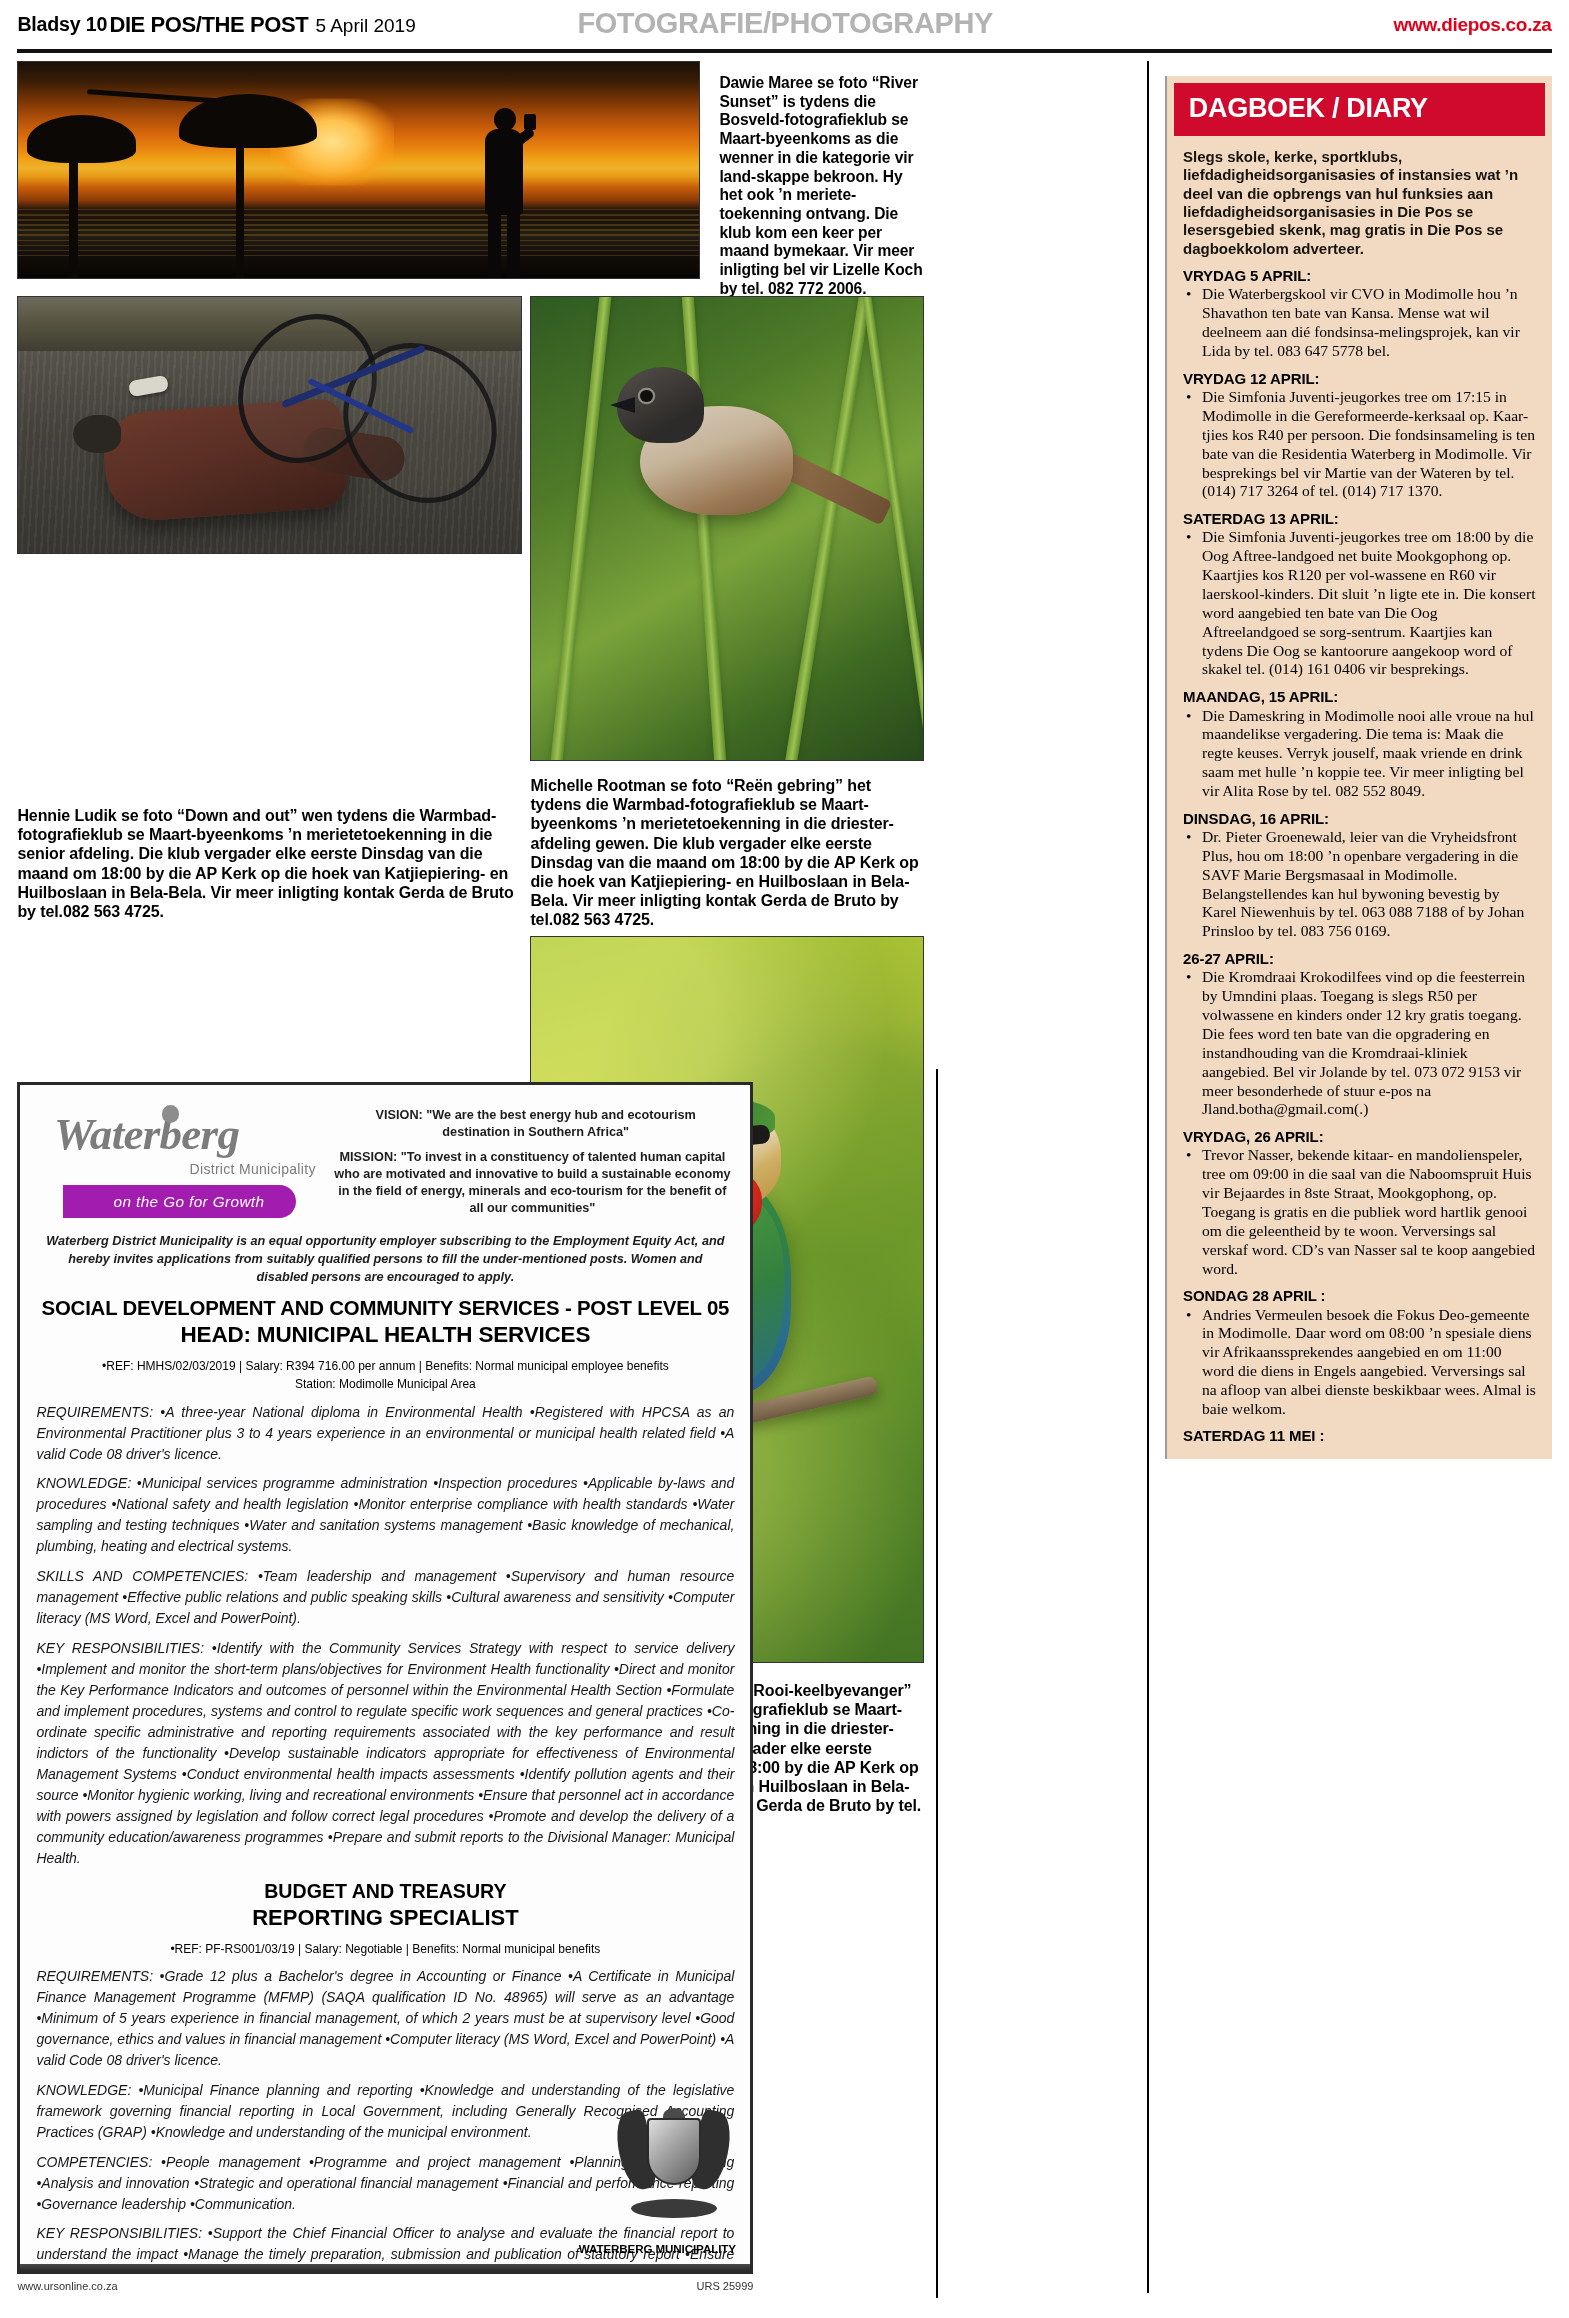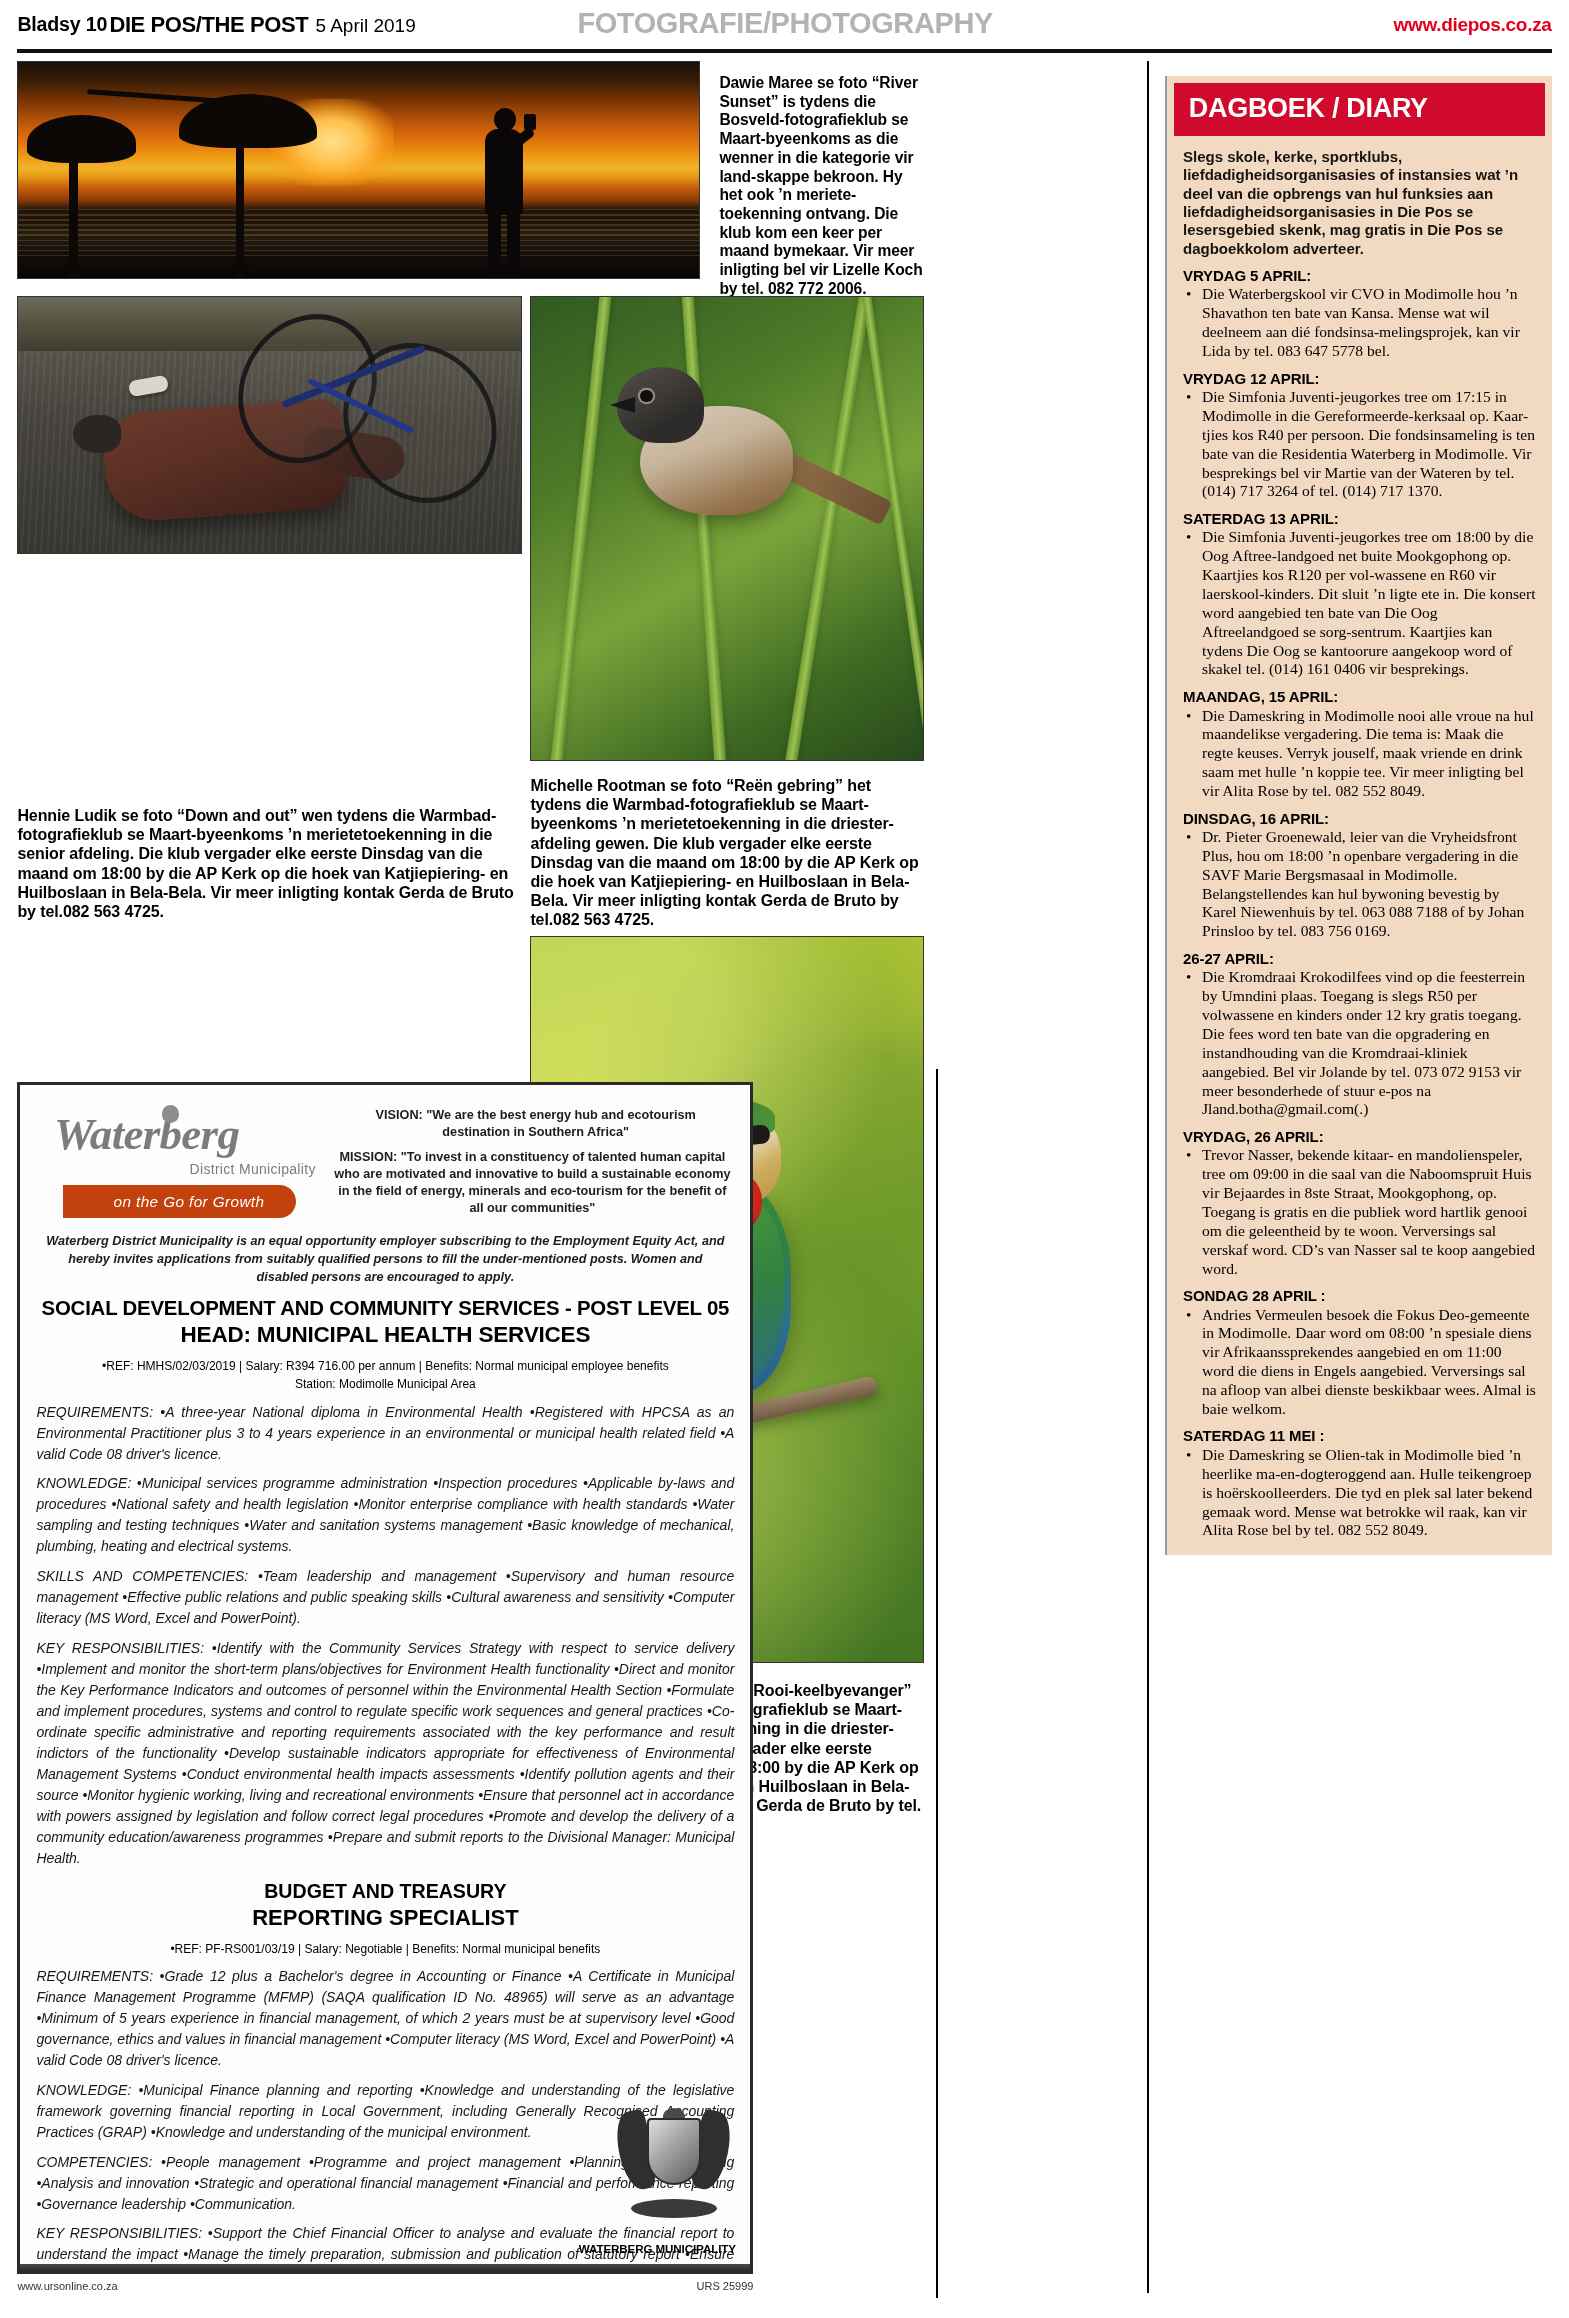--- a/index.html
+++ b/index.html
@@ -336,21 +336,21 @@
   .logo-dot{
     position:absolute; left:115px; top:4.4px; width:17.4px; height:17.4px;
     border-radius:50%; background:#8d8d8d;
   }
   .logo-sub{
     position:absolute; left:143px; top:60px;
     font-size:14px; color:#7c7c7c; letter-spacing:0.3px;
   }
   .logo-bar{
     position:absolute; left:16px; top:84px; width:233px; height:33px;
-    background:#c2410c; border-radius:0 29px 29px 0;
+    background:#a21caf; border-radius:0 29px 29px 0;
   }
   .logo-bar span{
     position:absolute; left:51px; top:8px;
     color:#fff; font-size:15.3px; font-style:italic; letter-spacing:0.4px;
   }
   .ad-vision{
     position:absolute; left:305px; top:10.2px; right:4.4px;
     text-align:center; font-size:12.7px; font-weight:bold; color:#1d1d1d;
     line-height:1.35;
   }
@@ -627,17 +627,16 @@
         <div class="diary-item">Die Dameskring in Modimolle nooi alle vroue na hul maandelikse vergadering. Die tema is: Maak die regte keuses. Verryk jouself, maak vriende en drink saam met hulle ’n koppie tee. Vir meer inligting bel vir Alita Rose by tel. 082 552 8049.</div>
         <div class="diary-day">DINSDAG, 16 APRIL:</div>
         <div class="diary-item">Dr. Pieter Groenewald, leier van die Vryheidsfront Plus, hou om 18:00 ’n openbare vergadering in die SAVF Marie Bergsmasaal in Modimolle. Belangstellendes kan hul bywoning bevestig by Karel Niewenhuis by tel. 063 088 7188 of by Johan Prinsloo by tel. 083 756 0169.</div>
         <div class="diary-day">26-27 APRIL:</div>
         <div class="diary-item">Die Kromdraai Krokodilfees vind op die feesterrein by Umndini plaas. Toegang is slegs R50 per volwassene en kinders onder 12 kry gratis toegang. Die fees word ten bate van die opgradering en instandhouding van die Kromdraai-kliniek aangebied. Bel vir Jolande by tel. 073 072 9153 vir meer besonderhede of stuur e-pos na Jland.botha@gmail.com(.)</div>
         <div class="diary-day">VRYDAG, 26 APRIL:</div>
         <div class="diary-item">Trevor Nasser, bekende kitaar- en mandolienspeler, tree om 09:00 in die saal van die  Naboomspruit Huis vir Bejaardes in 8ste Straat, Mookgophong, op. Toegang is gratis en die publiek word hartlik genooi om die geleentheid by te woon. Verversings sal verskaf word. CD’s van Nasser sal te koop aangebied word.</div>
         <div class="diary-day">SONDAG 28 APRIL :</div>
         <div class="diary-item">Andries Vermeulen besoek die Fokus Deo-gemeente in Modimolle. Daar word om 08:00 ’n spesiale diens vir Afrikaanssprekendes aangebied en om 11:00 word die diens in Engels aangebied. Verversings sal na afloop van albei dienste beskikbaar wees. Almal is baie welkom.</div>
         <div class="diary-day">SATERDAG 11 MEI :</div>
-        <div class="diary-item">Die Dameskring se Olien-tak in Modimolle bied ’n heerlike ma-en-dogteroggend aan. Hulle teikengroep is hoërskoolleerders. Die tyd en plek sal later bekend gemaak word. Mense wat betrokke wil raak, kan vir Alita Rose bel by tel. 082 552 8049.</div>
       </div>
   </div>
 </div>
 
 
 </body></html>

